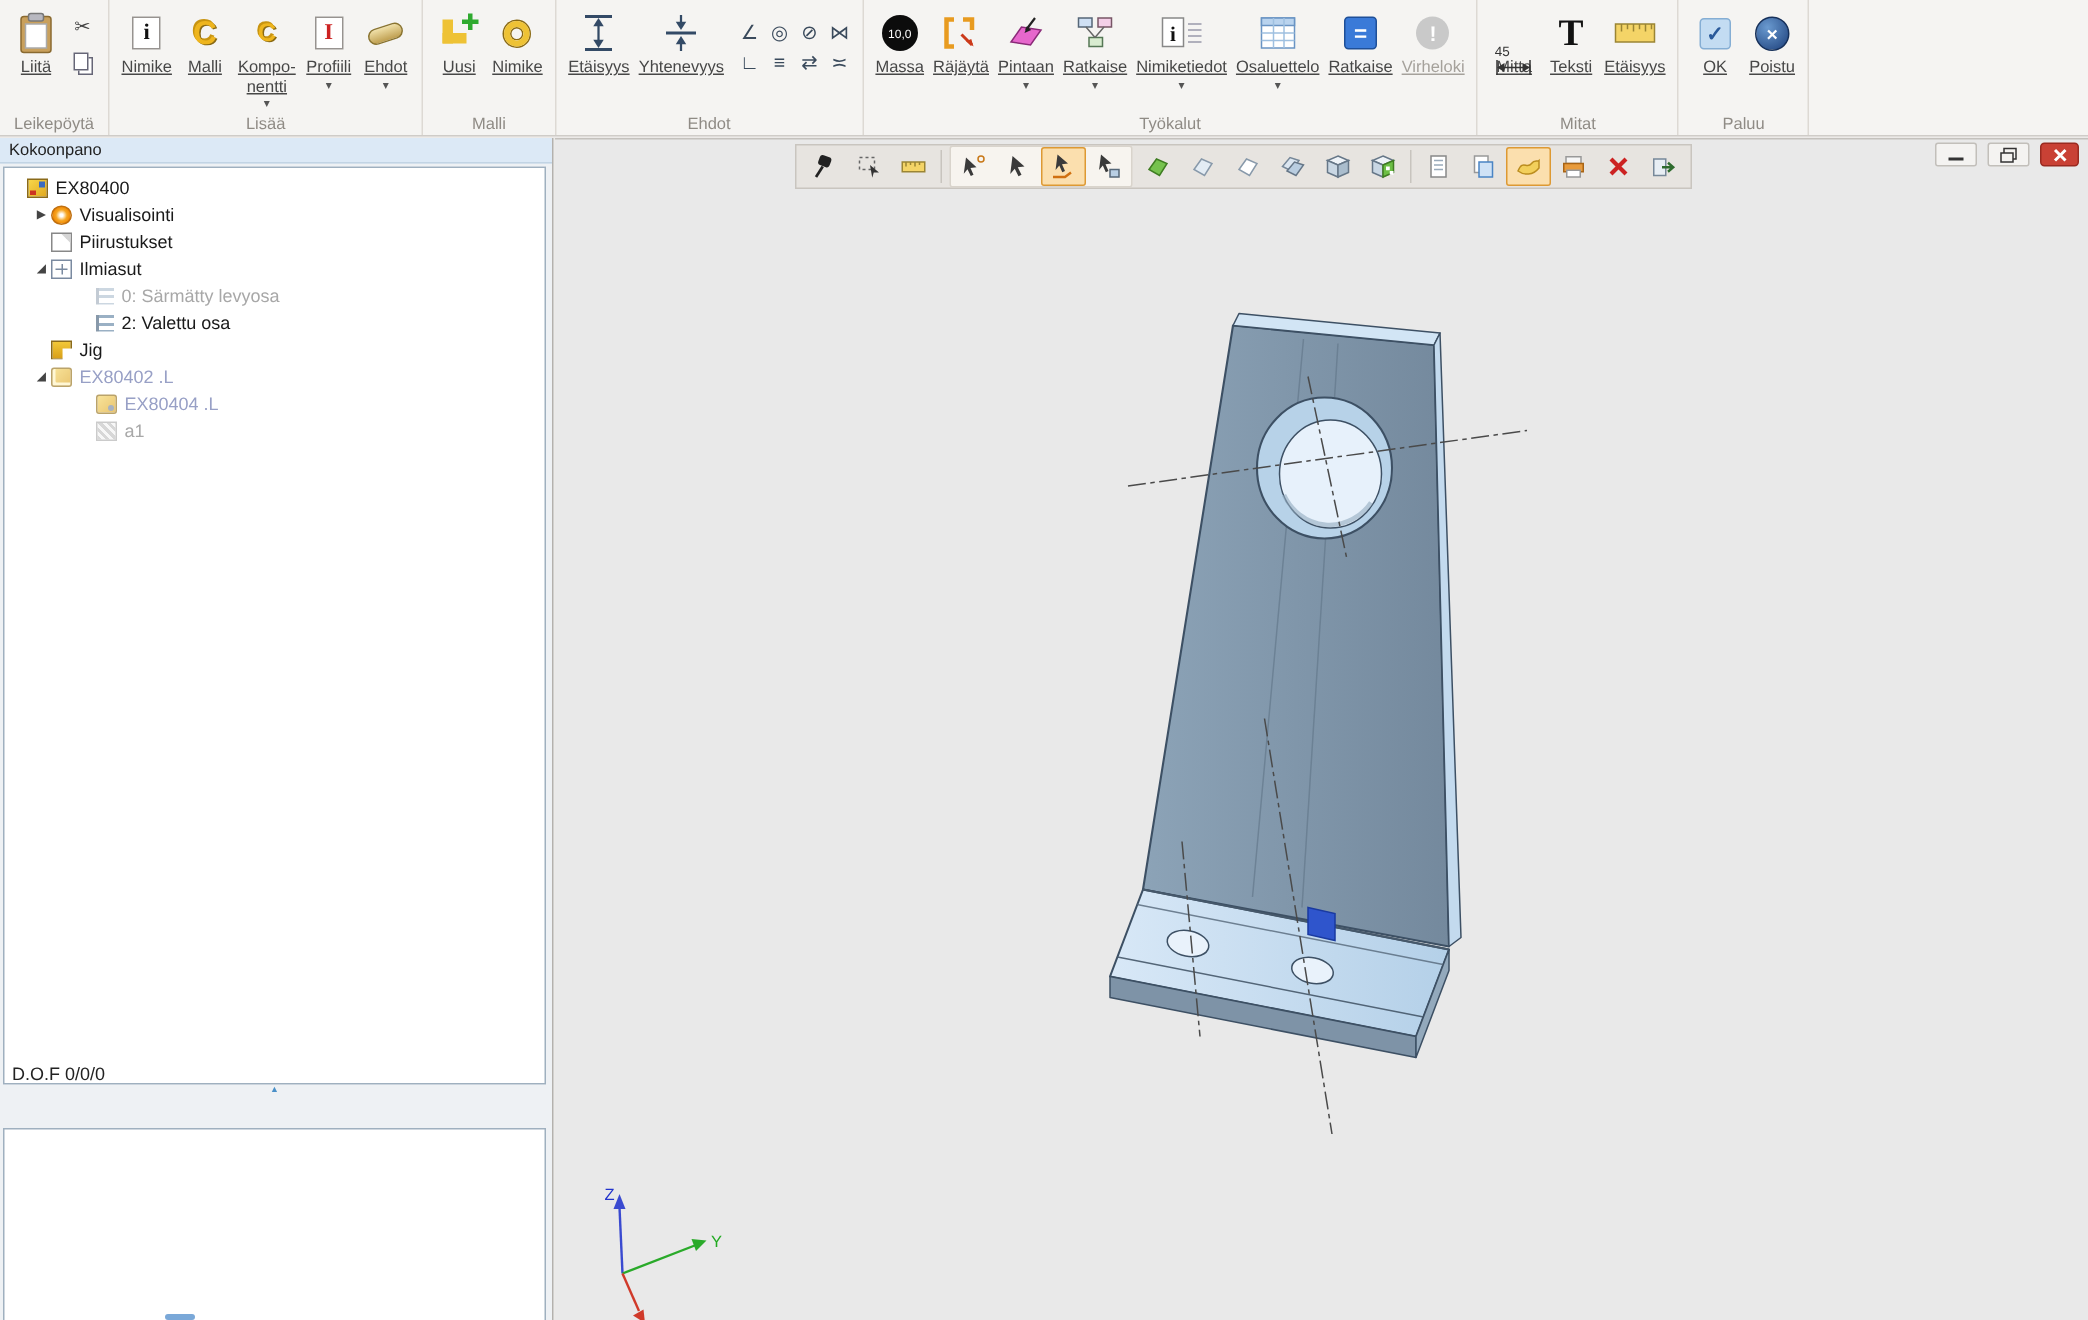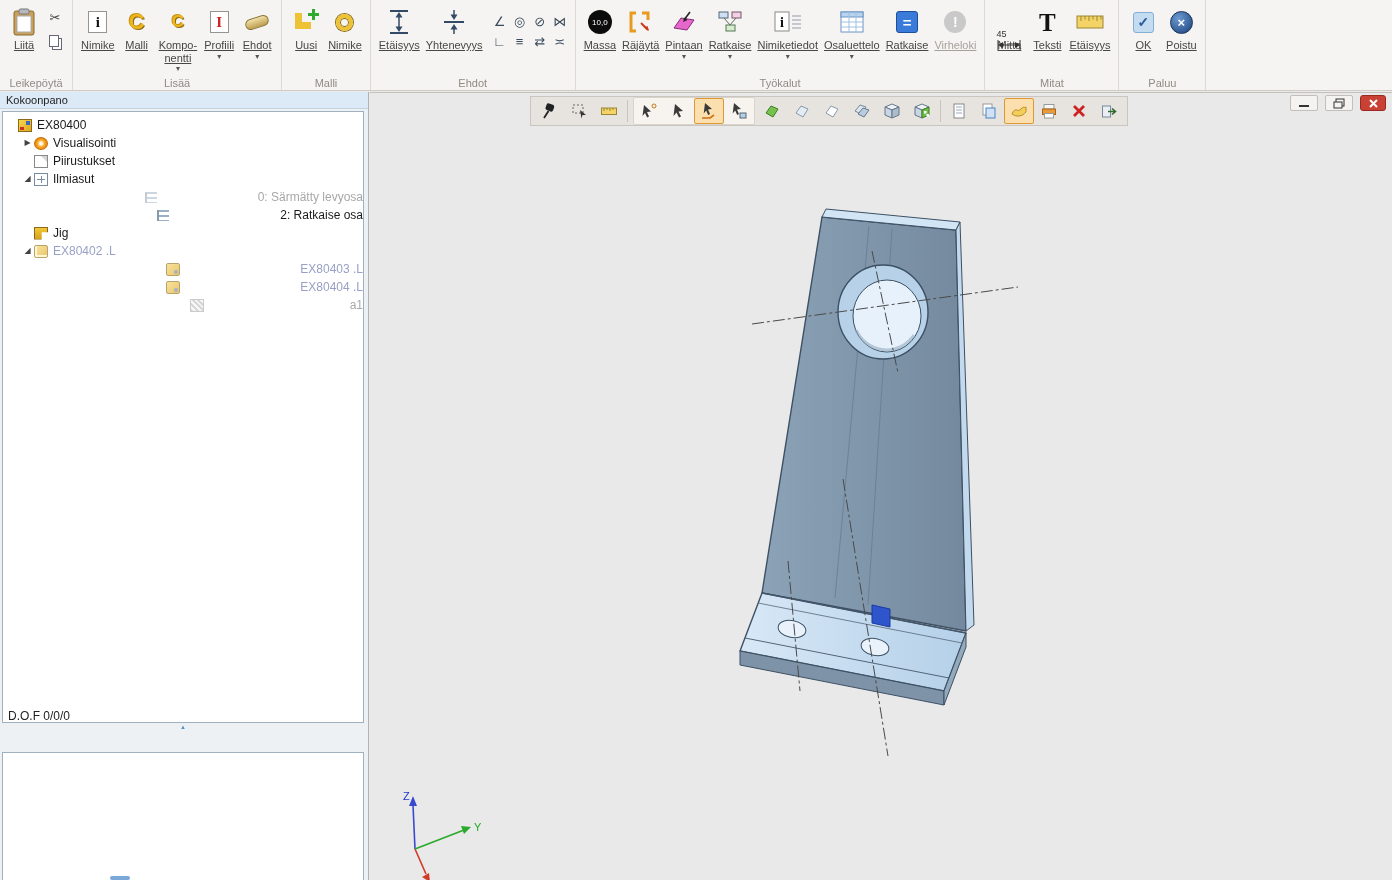--- a/index.html
+++ b/index.html
@@ -37,21 +37,21 @@
 .mitta-ic{display:flex;flex-direction:column;align-items:flex-start;margin-top:36px;}
 .mitta-num{font-size:9px;color:#333;line-height:1;}
 .ok-ic{display:flex;align-items:center;justify-content:center;width:21px;height:21px;background:#c3dcf2;border:1px solid #85aed4;border-radius:3px;color:#2a5a9a;font-weight:bold;font-size:14px;}
 .exit-ic{display:flex;align-items:center;justify-content:center;width:23px;height:23px;border-radius:50%;background:radial-gradient(circle at 35% 30%,#6a9ad0,#1c3f7a);border:1px solid #16305a;color:#fff;font-weight:bold;font-size:13px;}
 
 
 .panel{position:absolute;left:0;top:92px;width:369px;height:788px;background:#eef1f4;border-right:1px solid #b4b1ad;}
 .panel-header{height:17px;background:#dce9f6;border-bottom:1px solid #c2d4e4;font-size:11px;color:#222;padding-left:6px;line-height:17px;}
 .tree-box{position:absolute;left:2px;top:19px;width:362px;height:612px;background:#fff;border:1px solid #9fb0bf;overflow:hidden;padding-top:4px;}
 .trow{height:18px;display:flex;align-items:center;font-size:12px;color:#1a1a1a;}
-.lvl0{padding-left:2px;}.lvl1{padding-left:18px;}.lvl2{padding-left:34px;justify-content:space-between;}
+.lvl0{padding-left:2px;}.lvl1{padding-left:18px;}.lvl2{padding-left:48px;}
 .exp{width:13px;flex:none;font-size:8px;color:#444;text-align:center;line-height:18px;}
 .ticon{width:14px;height:13px;flex:none;margin-right:5px;position:relative;display:inline-block;}
 .tlabel{white-space:nowrap;}
 .trow.muted .tlabel{color:#98a0c6;}
 .trow.muted .ticon{opacity:.65;}
 .trow.disabled .tlabel{color:#a8a8a8;}
 .trow.disabled .ticon{opacity:.5;}
 .trow.link .tlabel{color:#2b50c8;}
 .ti-root{background:linear-gradient(135deg,#f8d74a,#e0a820);border:1px solid #8a6a1a;}
 .ti-root::after{content:"";position:absolute;right:1px;top:1px;width:4px;height:4px;background:#3a6ac0;}
@@ -366,36 +366,31 @@
       <span class="tlabel">Ilmiasut</span>
     </div>
     <div class="trow lvl2 disabled">
       <span class="exp"></span>
       <span class="ticon ti-repitem"></span>
       <span class="tlabel">0: Särmätty levyosa</span>
     </div>
     <div class="trow lvl2">
       <span class="exp"></span>
       <span class="ticon ti-repitem"></span>
-      <span class="tlabel">2: Ratkaise osa</span>
+      <span class="tlabel">2: Valettu osa</span>
     </div>
     <div class="trow lvl1">
       <span class="exp"></span>
       <span class="ticon ti-jig"></span>
       <span class="tlabel">Jig</span>
     </div>
     <div class="trow lvl1 muted">
       <span class="exp">◢</span>
       <span class="ticon ti-subasm"></span>
       <span class="tlabel">EX80402 .L</span>
-    </div>
-    <div class="trow lvl2 muted">
-      <span class="exp"></span>
-      <span class="ticon ti-part"></span>
-      <span class="tlabel">EX80403 .L</span>
     </div>
     <div class="trow lvl2 muted">
       <span class="exp"></span>
       <span class="ticon ti-part"></span>
       <span class="tlabel">EX80404 .L</span>
     </div>
     <div class="trow lvl2 disabled">
       <span class="exp"></span>
       <span class="ticon ti-sketch"></span>
       <span class="tlabel">a1</span>

